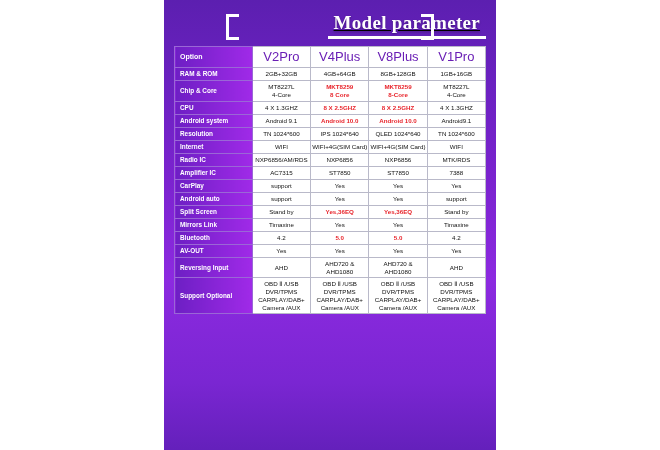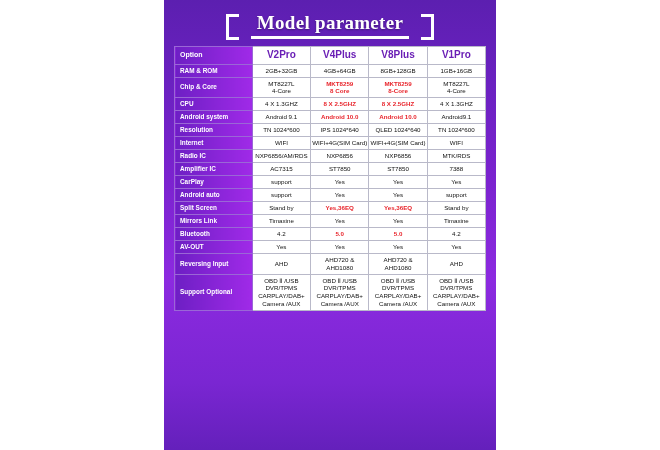--- a/index.html
+++ b/index.html
@@ -9,21 +9,21 @@
     font-family:"Liberation Sans",sans-serif;
   }
   #card{
     position:absolute;left:164px;top:0;width:332px;height:450px;
     background:linear-gradient(180deg,#5c1fb0 0%,#6a21c0 18%,#7b23cf 40%,#8c2ae0 62%,#7a26d2 85%,#6420bb 100%);
     box-sizing:border-box;
     padding:6px 10px 8px 10px;
   }
   #title{
     position:relative;height:34px;margin:2px 0 4px 0;
-    display:flex;align-items:center;justify-content:center;
+    display:flex;align-items:center;justify-content:flex-end;text-decoration:underline;
   }
   #title .ttl{
     font-size:19px;font-weight:bold;color:#ffffff;letter-spacing:.3px;
     font-family:"Liberation Serif",serif;
     padding:0 6px 2px 6px;
     border-bottom:3px solid #ffffff;
     border-top:0;
     text-shadow:0 1px 2px rgba(0,0,0,.35);
   }
   #title .lcap,#title .rcap{
@@ -51,21 +51,21 @@
 
   
   td.lbl,th.lbl{
     background:linear-gradient(90deg,#6d1fc4,#a02ae8);
     color:#ffffff;font-weight:bold;text-align:left;padding-left:5px;
     font-size:6.4px;
     border-color:#9a67d6;
   }
   th.lbl{font-size:7px;}
   th.hdr{
-    background:#ffffff;color:#6a1fb5;font-size:10px;font-weight:bold;
+    background:#ffffff;color:#6a1fb5;font-size:13px;font-weight:normal;
   }
   
   .red{color:#e8242b;font-weight:bold;}
   .tall{height:30px;}
 </style>
 </head>
 <body>
 
 <div id="card">
   <div id="title">

